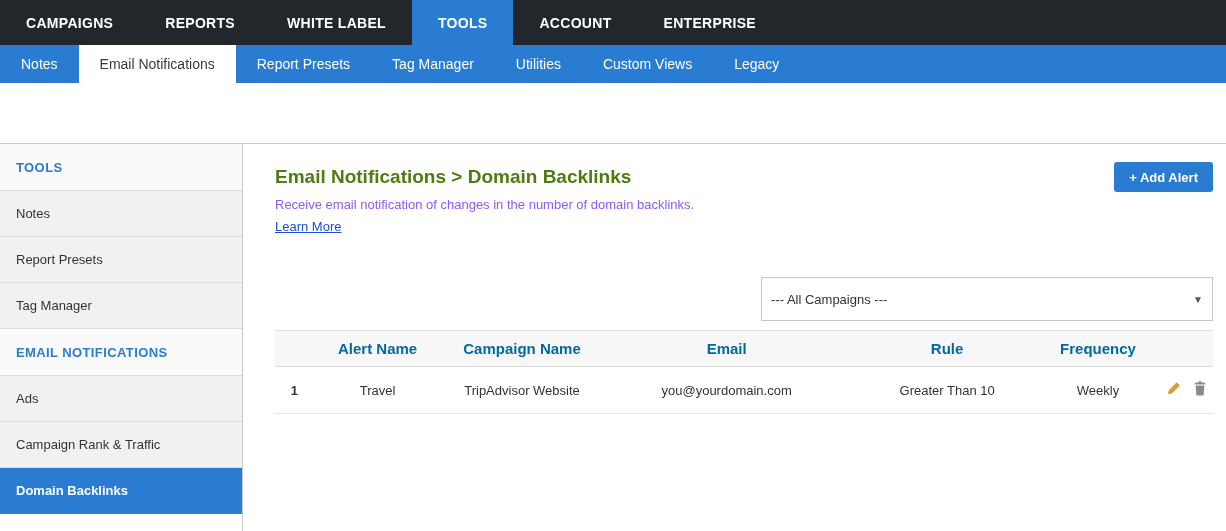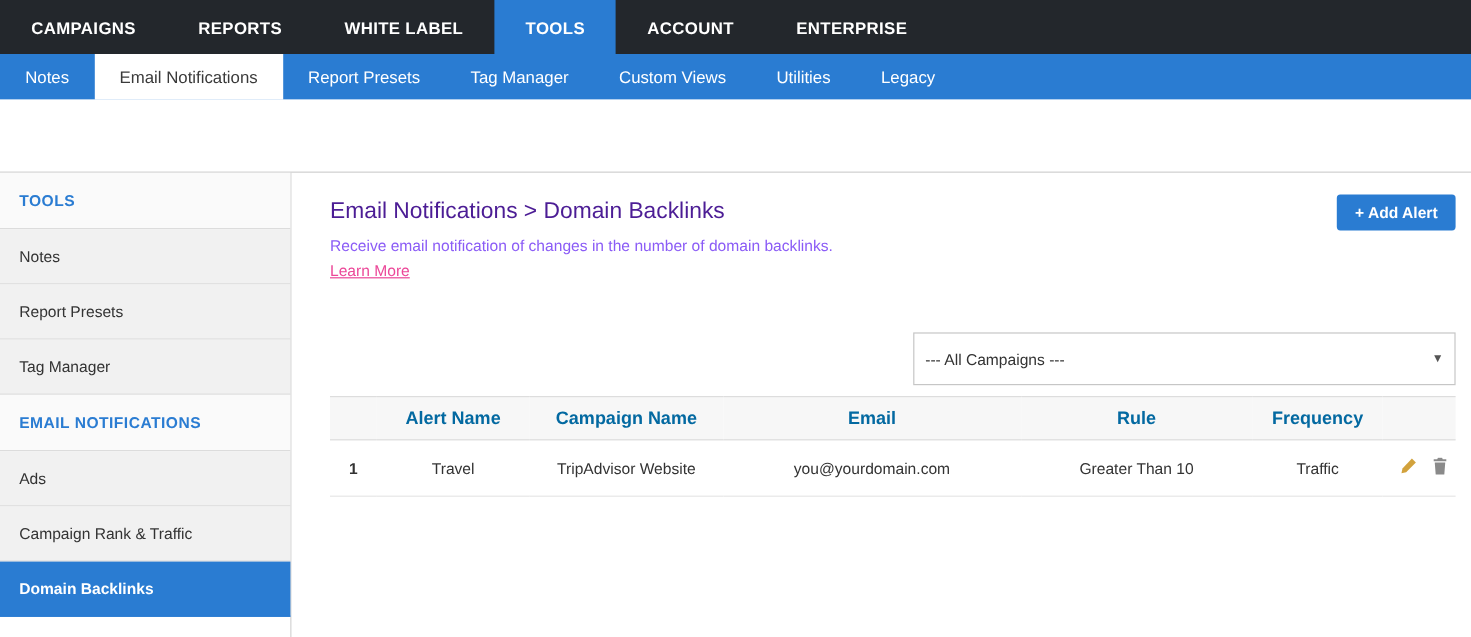--- a/index.html
+++ b/index.html
@@ -41,23 +41,23 @@
   }
   .side-item {
     padding:15px 16px; font-size:13px; color:#333333; background:#f1f1f1;
     border-bottom:1px solid #dcdcdc; cursor:pointer;
   }
   .side-item.active { background:#2a7cd2; color:#ffffff; font-weight:700; border-bottom-color:#2a7cd2; }
 
   
   .main { flex:1; padding:18px 13px 0 32px; background:#ffffff; }
   .main-header { display:flex; justify-content:space-between; align-items:flex-start; }
-  .page-title { font-size:19px; font-weight:400; color:#4c1d95; margin:4px 0 9px; }
+  .page-title { font-size:19px; font-weight:700; color:#4d7c0f; margin:4px 0 9px; }
   .page-desc { font-size:13px; color:#8b5cf6; margin:0 0 5px; }
-  .learn-more { font-size:13px; color:#ec4899; text-decoration:underline; cursor:pointer; }
+  .learn-more { font-size:13px; color:#1d4ed8; text-decoration:underline; cursor:pointer; }
   .add-alert-btn {
     background:#2a7cd2; color:#ffffff; font-weight:700; font-size:13px;
     border:none; border-radius:3px; padding:0 15px; height:30px; cursor:pointer;
     font-family:"Liberation Sans", sans-serif; flex-shrink:0;
   }
 
   
   .filter-row { display:flex; justify-content:flex-end; margin-top:42px; }
   .campaign-select {
     width:452px; height:44px; border:1px solid #c6c6c6; background:#ffffff;
@@ -91,22 +91,22 @@
   <div class="top-nav-item active">TOOLS</div>
   <div class="top-nav-item">ACCOUNT</div>
   <div class="top-nav-item">ENTERPRISE</div>
 </div>
 
 <div class="sub-nav">
   <div class="sub-nav-item">Notes</div>
   <div class="sub-nav-item active">Email Notifications</div>
   <div class="sub-nav-item">Report Presets</div>
   <div class="sub-nav-item">Tag Manager</div>
+  <div class="sub-nav-item">Utilities</div>
   <div class="sub-nav-item">Custom Views</div>
-  <div class="sub-nav-item">Utilities</div>
   <div class="sub-nav-item">Legacy</div>
 </div>
 
 <div class="page-gap"></div>
 
 <div class="content">
 
   <div class="sidebar">
     <div class="side-header">TOOLS</div>
     <div class="side-item">Notes</div>
@@ -157,21 +157,21 @@
           <th></th>
         </tr>
       </thead>
       <tbody>
         <tr>
           <td class="row-num">1</td>
           <td class="cell-alert-name">Travel</td>
           <td>TripAdvisor Website</td>
           <td>you@yourdomain.com</td>
           <td>Greater Than 10</td>
-          <td>Traffic</td>
+          <td>Weekly</td>
           <td class="actions">
             <span class="icon-btn">
               <svg width="15" height="15" viewBox="0 0 16 16">
                 <path d="M11.3 1.2l3.5 3.5-8.6 8.6-4.2 0.9 0.9-4.2z" fill="#d2a23c"></path>
               </svg>
             </span>
             <span class="icon-btn">
               <svg width="14" height="15" viewBox="0 0 16 17">
                 <path fill="#8a8a8a" d="M6 0.5h4l0.6 1.3H14v2H2v-2h3.4zM3 5h10l-0.9 11.5H3.9z"></path>
               </svg>

